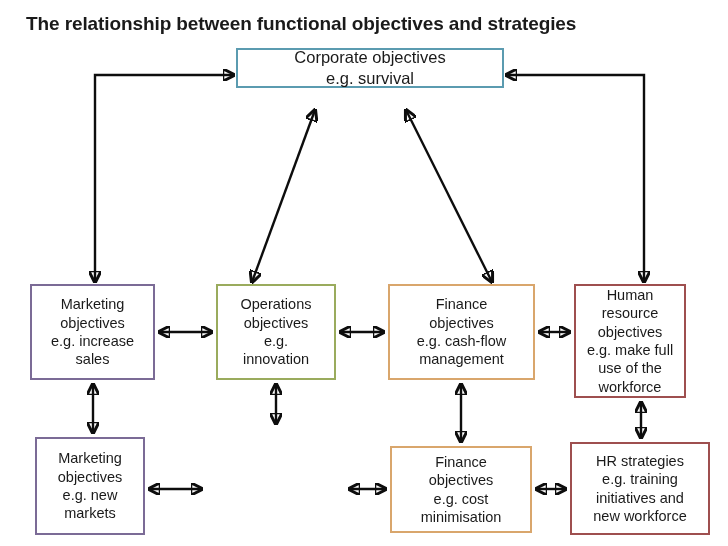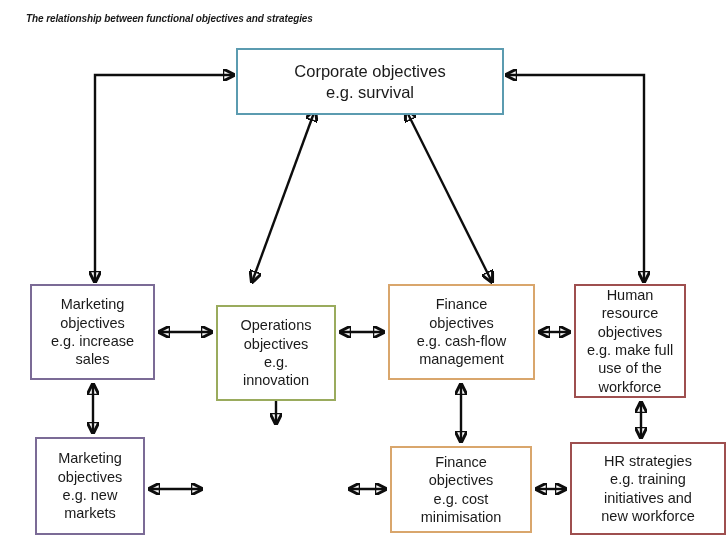--- a/index.html
+++ b/index.html
@@ -14,22 +14,21 @@
     position: relative;
     width: 728px;
     height: 546px;
     background: #ffffff;
     overflow: hidden;
   }
   #title {
     position: absolute;
     left: 26px;
     top: 13px;
-    font-size: 10px;
-    font-style: italic;
+    font-size: 19px;
     font-weight: bold;
     color: #1a1a1a;
     letter-spacing: -0.1px;
     white-space: nowrap;
   }
   .node {
     position: absolute;
     box-sizing: border-box;
     background: #ffffff;
     border-style: solid;
@@ -37,34 +36,33 @@
     display: flex;
     align-items: center;
     justify-content: center;
     text-align: center;
     color: #1a1a1a;
     line-height: 1.26;
     padding: 2px 4px;
   }
   .node span { display: block; width: 100%; }
   #node-corporate {
-    left: 236px; top: 48px; width: 268px; height: 67px;
+    left: 236px; top: 48px; width: 268px; height: 40px;
     border-color: #5b9bb0;
     font-size: 16.5px;
   }
   #node-marketing-obj {
     left: 30px; top: 284px; width: 125px; height: 96px;
     border-color: #7b6b96;
     font-size: 14.5px;
   }
   #node-operations-obj {
     left: 216px; top: 284px; width: 120px; height: 96px;
     border-color: #9aab5d;
     font-size: 14.5px;
-    margin-top: 21px;
   }
   #node-finance-obj {
     left: 388px; top: 284px; width: 147px; height: 96px;
     border-color: #d9a66c;
     font-size: 14.5px;
   }
   #node-hr-obj {
     left: 574px; top: 284px; width: 112px; height: 114px;
     border-color: #9e4f4f;
     font-size: 14.5px;
@@ -78,21 +76,21 @@
     left: 206px; top: 428px; width: 139px; height: 118px;
     border-color: #9aab5d;
     font-size: 14.5px;
   }
   #node-finance-strat {
     left: 390px; top: 446px; width: 142px; height: 87px;
     border-color: #d9a66c;
     font-size: 14.5px;
   }
   #node-hr-strat {
-    left: 570px; top: 442px; width: 156px; height: 93px;
+    left: 570px; top: 442px; width: 140px; height: 93px;
     border-color: #9e4f4f;
     font-size: 14.5px;
   }
   #arrow-layer {
     position: absolute;
     left: 0; top: 0;
     width: 728px; height: 546px;
     pointer-events: none;
   }
   #arrow-layer line, #arrow-layer polyline, #arrow-layer path {

